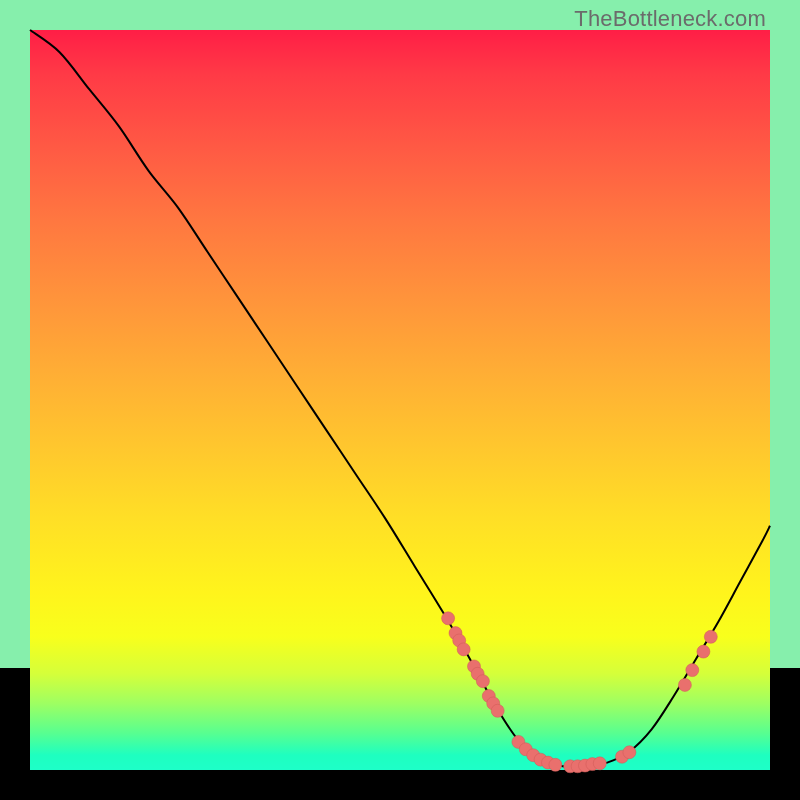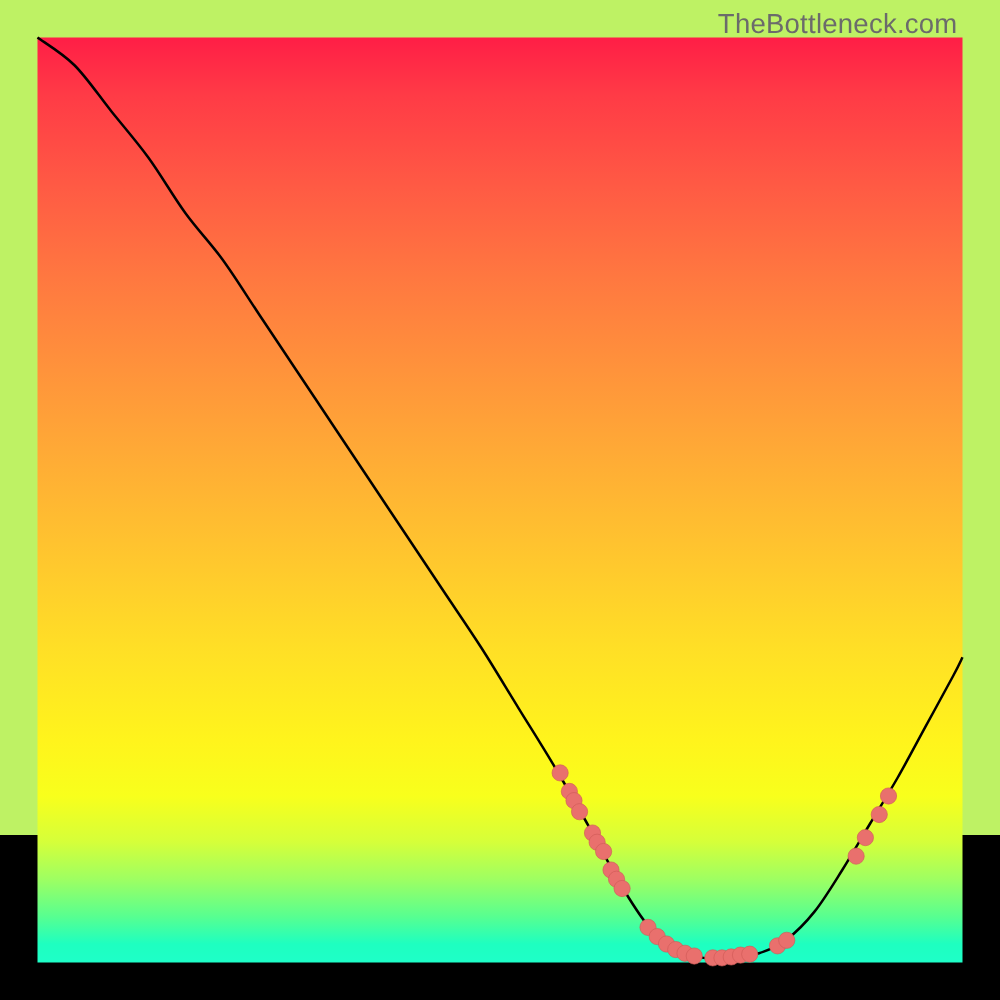--- a/index.html
+++ b/index.html
@@ -10,21 +10,21 @@
     background: #000000;
     overflow: hidden;
     font-family: Arial, sans-serif;
   }
   .frame {
     position: absolute;
     left: 0;
     top: 0;
     width: 800px;
     height: 668px;
-    background: #bef264;
+    background: #86efac;
   }
   .plot {
     position: absolute;
     left: 30px;
     top: 30px;
     width: 740px;
     height: 740px;
   }
   .gradient {
     position: absolute;

